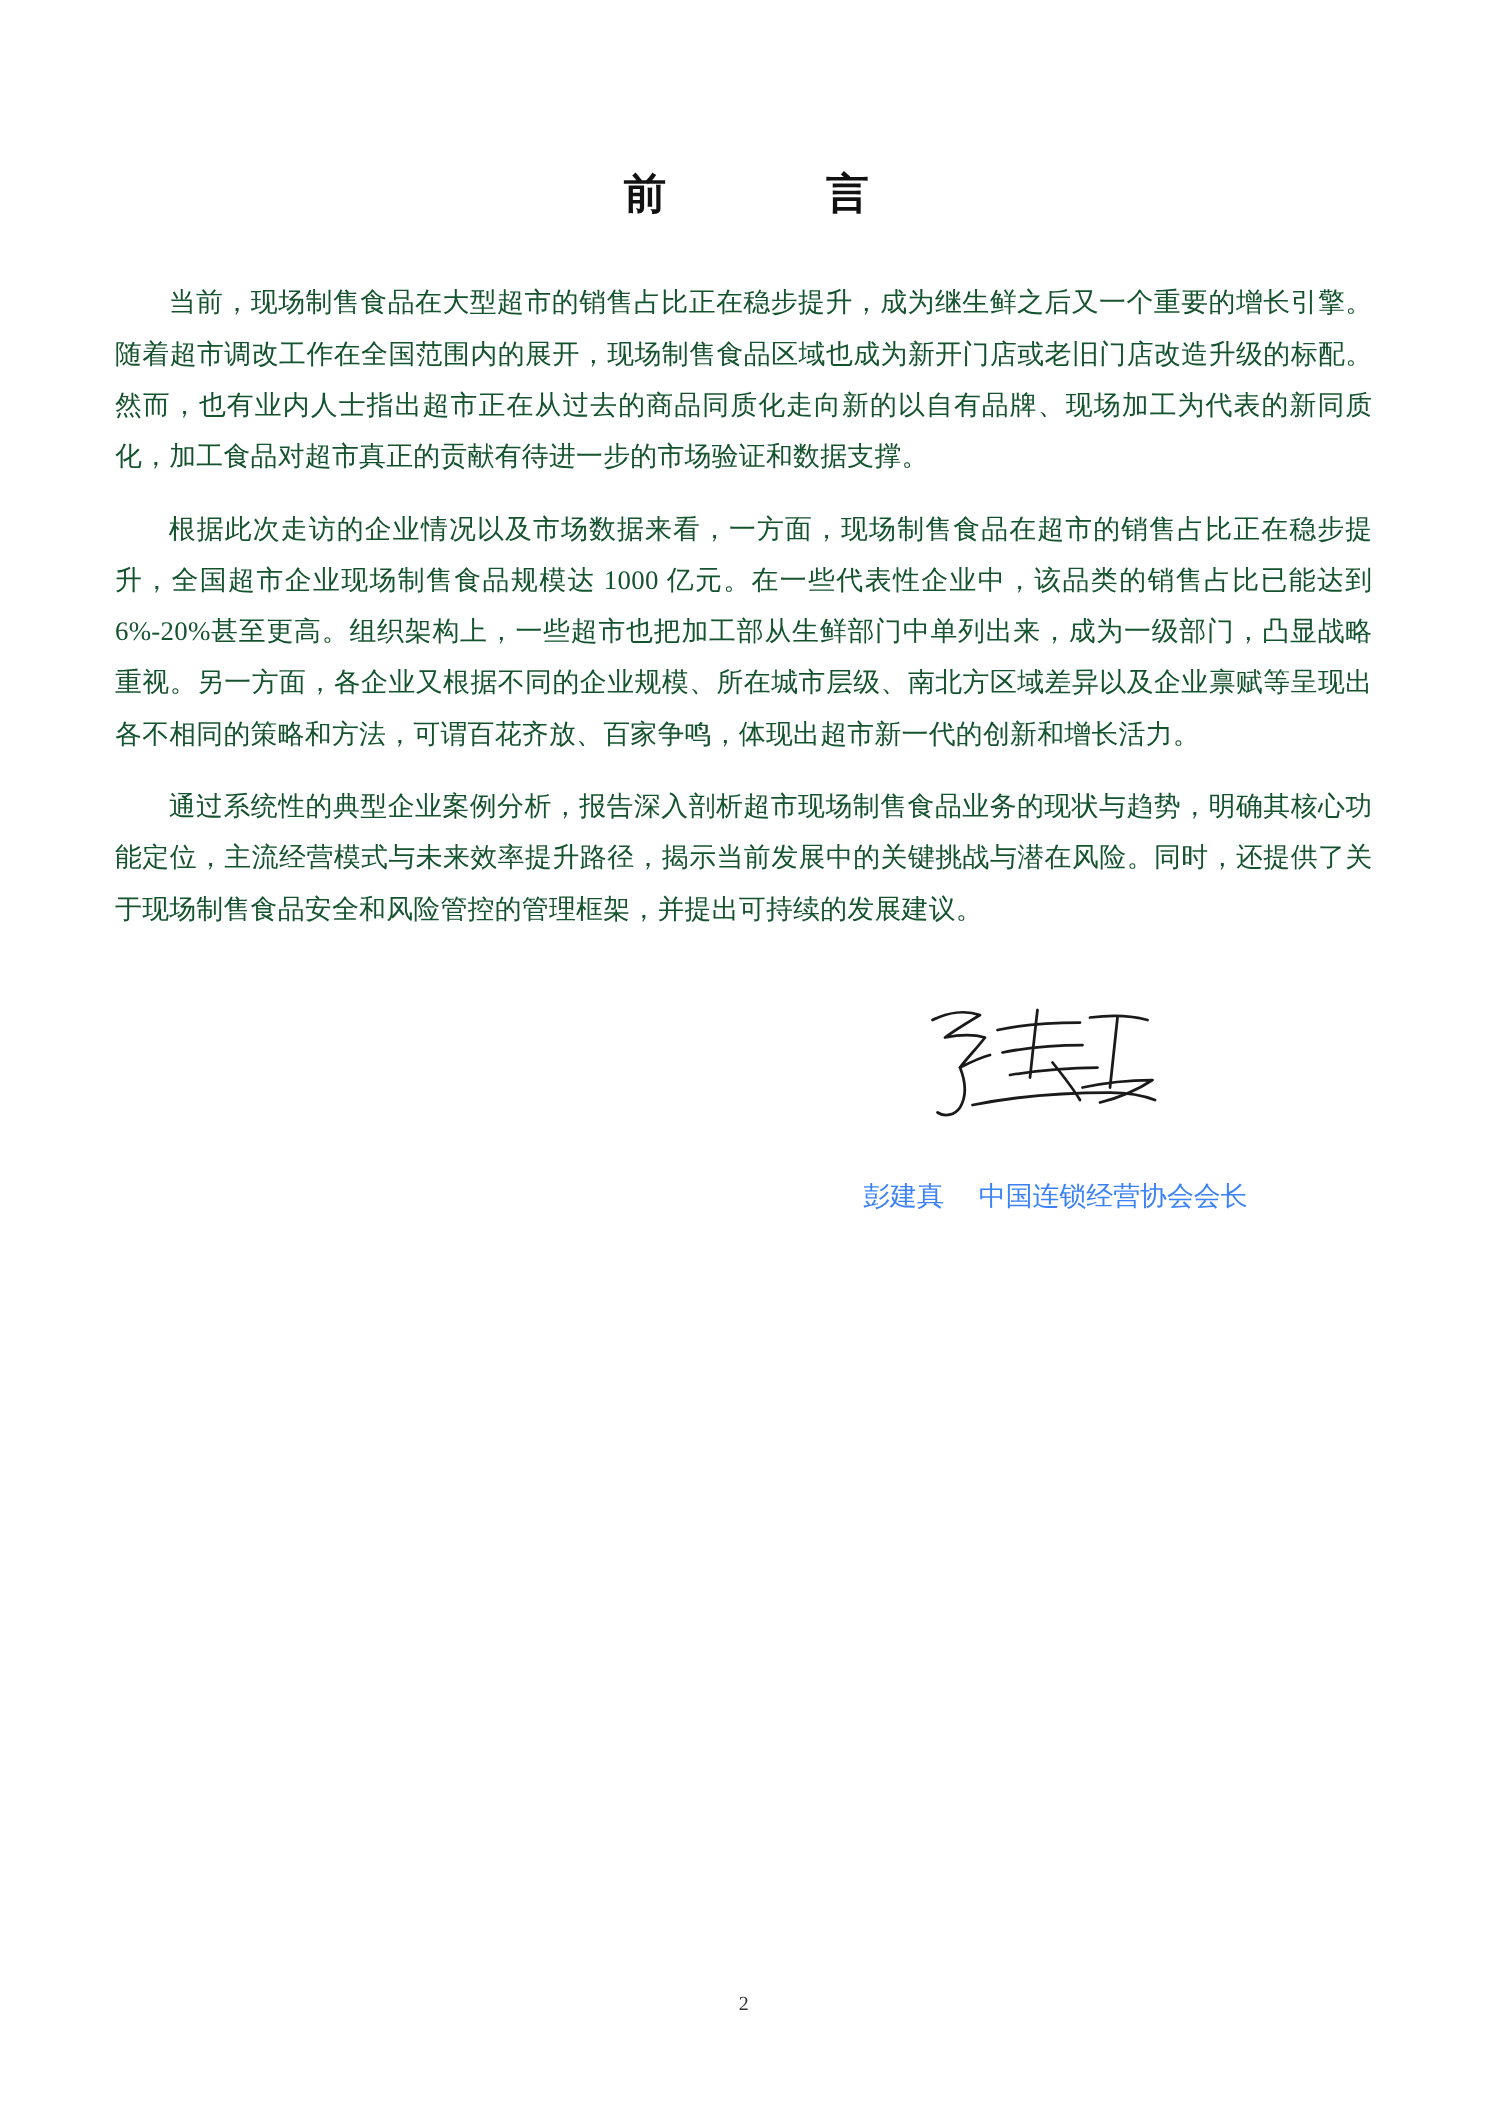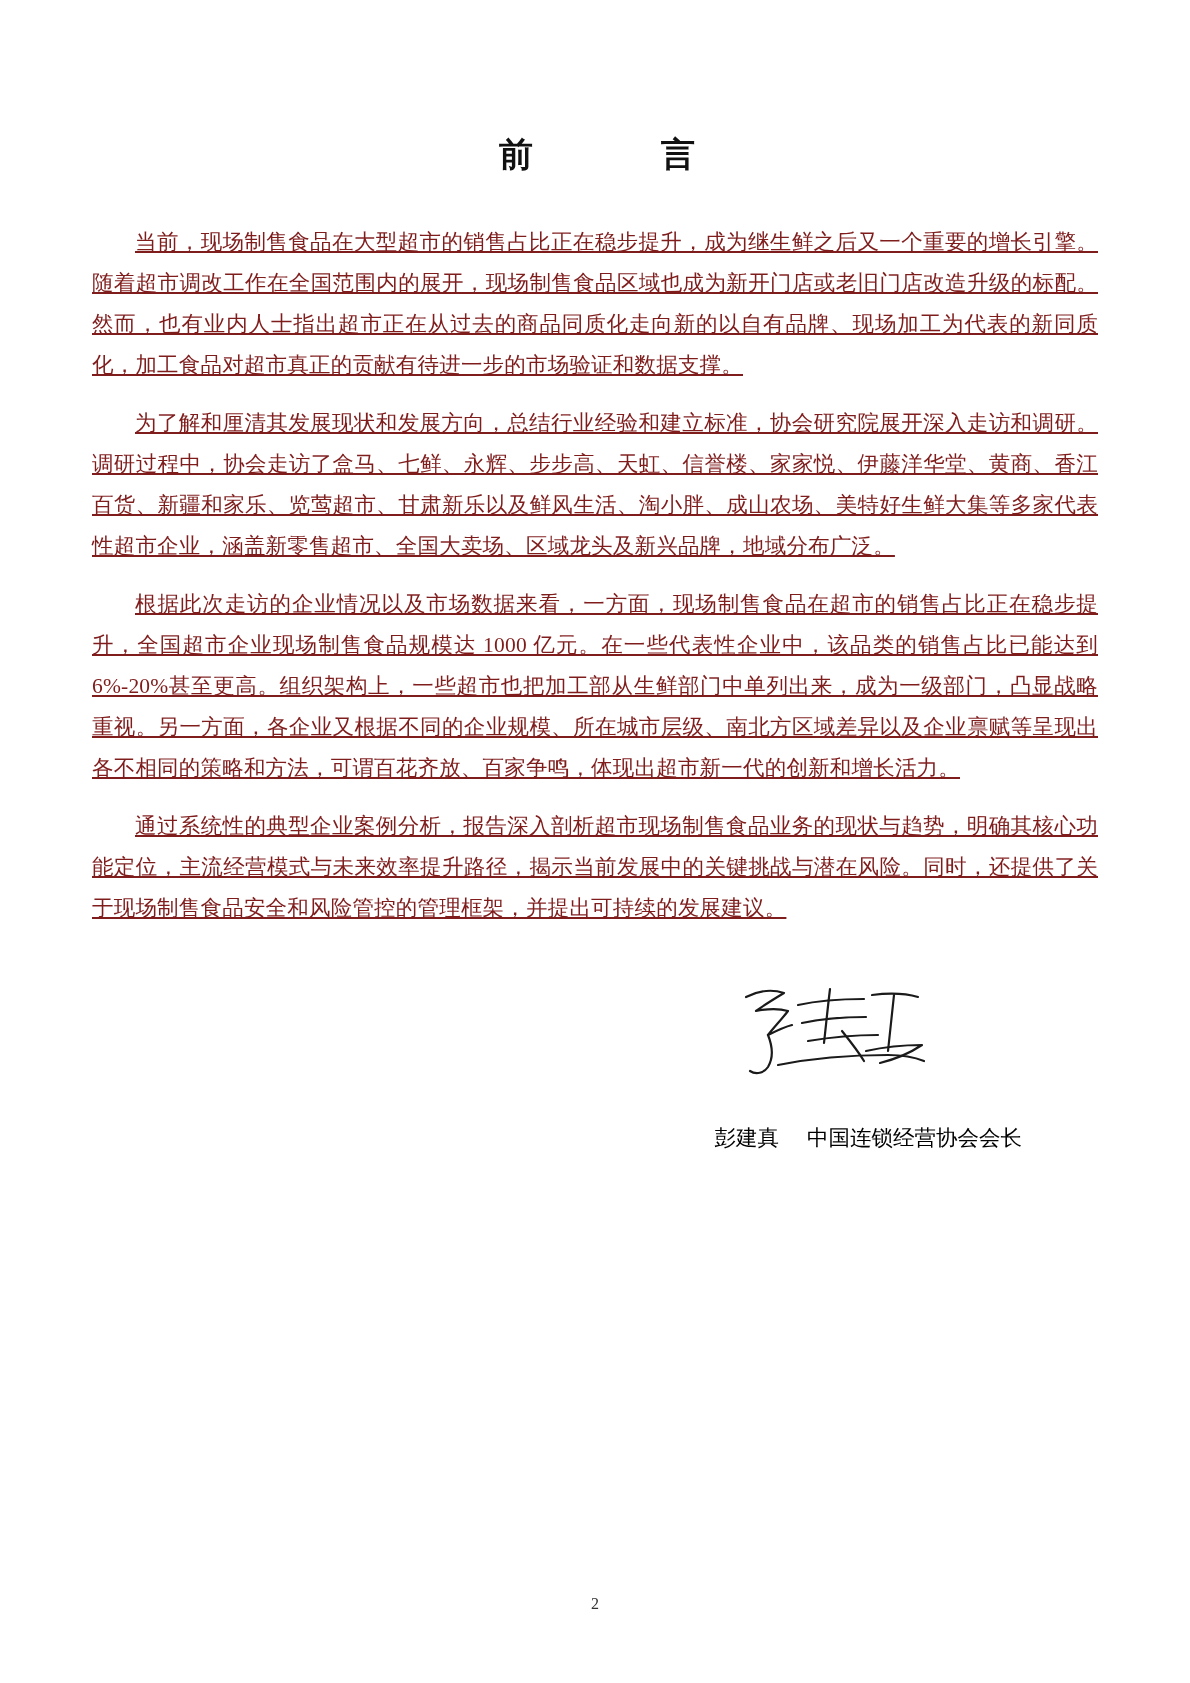--- a/index.html
+++ b/index.html
@@ -38,42 +38,41 @@
     padding-left: 92px;
     padding-right: 92px;
   }
   p.para {
     font-size: 21.5px;
     line-height: 41px;
     text-indent: 2em;
     margin: 0 0 17px 0;
     text-align: justify;
     text-justify: inter-ideograph;
-    color: #7f1d1d;
+    color: #14532d;
     letter-spacing: 0.2px;
-    text-decoration: underline;
   }
   .signature-block {
     margin-top: 46px;
     position: relative;
     height: 200px;
   }
   .signature-mark {
     position: absolute;
     right: 170px;
     top: 0;
     width: 190px;
     height: 110px;
   }
   .signature-line {
     position: absolute;
-    right: 76px;
+    right: 100px;
     top: 148px;
     font-size: 21.5px;
-    color: #000000;
+    color: #3b82f6;
     white-space: nowrap;
   }
   .sig-name {
     margin-right: 28px;
   }
   .page-number {
     position: absolute;
     bottom: 70px;
     left: 0;
     right: 0;
@@ -84,21 +83,20 @@
 </style>
 </head>
 <body>
 
 <div class="page">
 
   <h1 class="doc-title">前　　言</h1>
 
   <div class="body-wrap">
     <p class="para">当前，现场制售食品在大型超市的销售占比正在稳步提升，成为继生鲜之后又一个重要的增长引擎。随着超市调改工作在全国范围内的展开，现场制售食品区域也成为新开门店或老旧门店改造升级的标配。然而，也有业内人士指出超市正在从过去的商品同质化走向新的以自有品牌、现场加工为代表的新同质化，加工食品对超市真正的贡献有待进一步的市场验证和数据支撑。</p>
-    <p class="para">为了解和厘清其发展现状和发展方向，总结行业经验和建立标准，协会研究院展开深入走访和调研。调研过程中，协会走访了盒马、七鲜、永辉、步步高、天虹、信誉楼、家家悦、伊藤洋华堂、黄商、香江百货、新疆和家乐、览莺超市、甘肃新乐以及鲜风生活、淘小胖、成山农场、美特好生鲜大集等多家代表性超市企业，涵盖新零售超市、全国大卖场、区域龙头及新兴品牌，地域分布广泛。</p>
     <p class="para">根据此次走访的企业情况以及市场数据来看，一方面，现场制售食品在超市的销售占比正在稳步提升，全国超市企业现场制售食品规模达 1000 亿元。在一些代表性企业中，该品类的销售占比已能达到 6%-20%甚至更高。组织架构上，一些超市也把加工部从生鲜部门中单列出来，成为一级部门，凸显战略重视。另一方面，各企业又根据不同的企业规模、所在城市层级、南北方区域差异以及企业禀赋等呈现出各不相同的策略和方法，可谓百花齐放、百家争鸣，体现出超市新一代的创新和增长活力。</p>
     <p class="para">通过系统性的典型企业案例分析，报告深入剖析超市现场制售食品业务的现状与趋势，明确其核心功能定位，主流经营模式与未来效率提升路径，揭示当前发展中的关键挑战与潜在风险。同时，还提供了关于现场制售食品安全和风险管控的管理框架，并提出可持续的发展建议。</p>
 
     <div class="signature-block">
       <div class="signature-mark">
         <svg viewBox="0 0 190 110" width="190" height="110" xmlns="http://www.w3.org/2000/svg">
           <g fill="none" stroke="#1a1a1a" stroke-width="2.2" stroke-linecap="round" stroke-linejoin="round">
             <path d="M8 22 C20 16, 34 14, 46 18 C36 24, 26 30, 18 36 C28 34, 40 33, 50 36 C44 44, 36 52, 30 60 C38 56, 46 52, 54 50"></path>
             <path d="M30 60 C34 70, 36 82, 30 92 C26 98, 18 100, 12 96"></path>
             <path d="M60 30 C78 26, 100 24, 126 24"></path>

